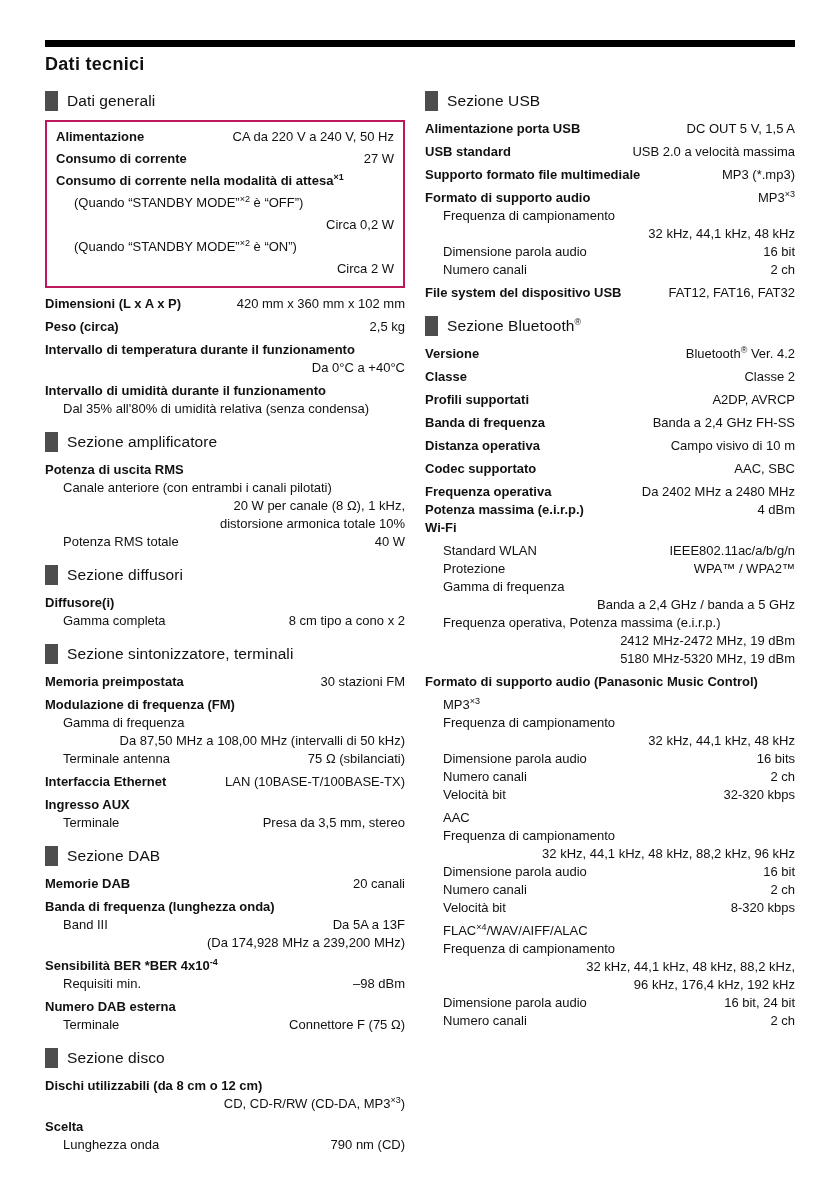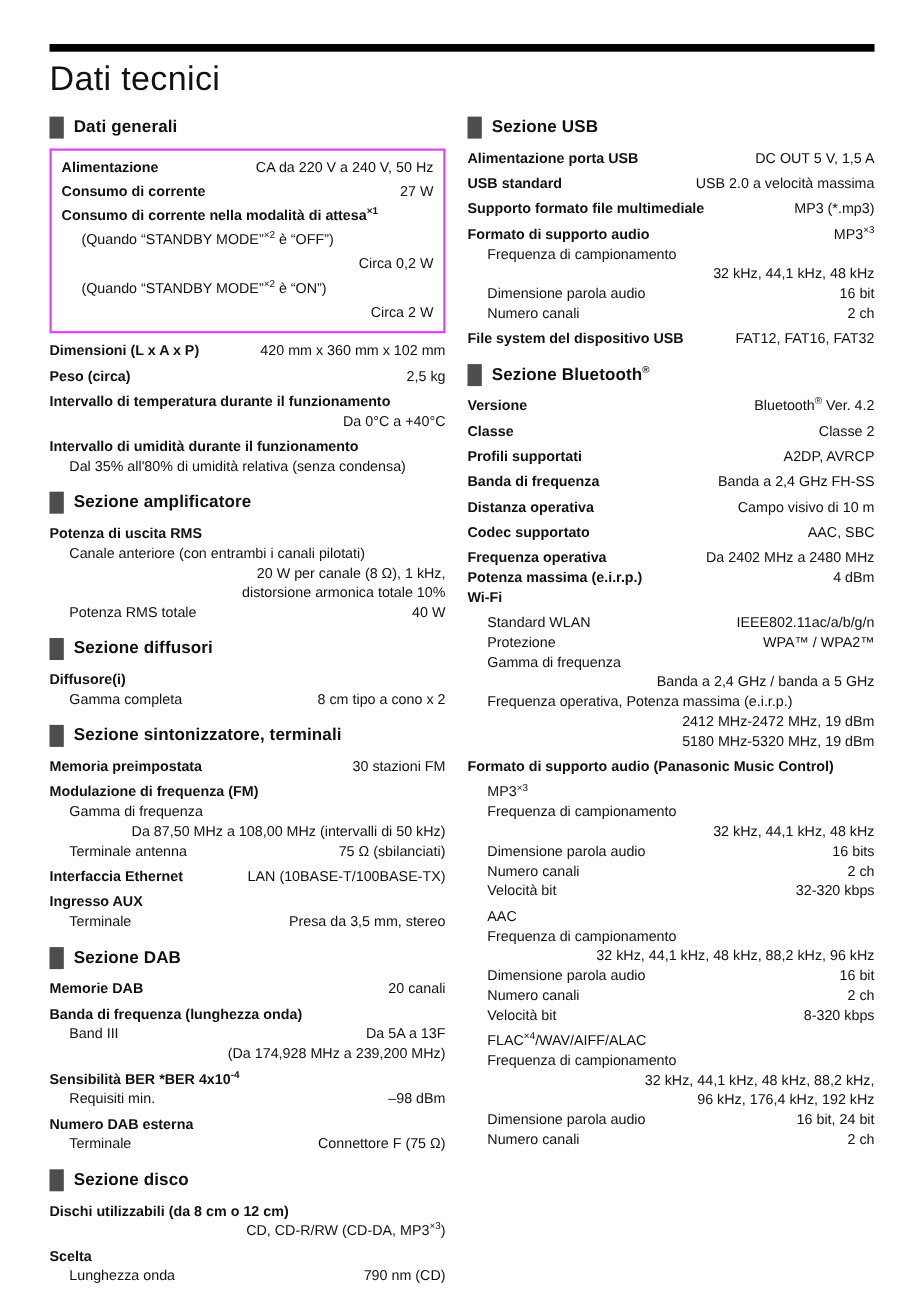--- a/index.html
+++ b/index.html
@@ -3,30 +3,30 @@
 <meta charset="utf-8">
 <style>
   html,body { margin:0; padding:0; background:#ffffff; }
   body {
     width:827px; height:1186px; overflow:hidden;
     font-family:"Liberation Sans","DejaVu Sans",sans-serif;
     font-size:13px; color:#111; box-sizing:border-box;
   }
   .page { padding:40px 32px 0 45px; box-sizing:border-box; }
   .toprule { height:7px; background:#000; margin-bottom:7px; }
-  .doc-title { font-size:31px; font-weight:normal; margin:4px 0 12px 0; letter-spacing:0.3px; }
+  .doc-title { font-size:18px; font-weight:bold; margin:4px 0 12px 0; letter-spacing:0.3px; }
   .cols { display:flex; gap:20px; align-items:flex-start; }
   .col { min-width:0; }
   .col-left  { width:360px; flex:0 0 360px; }
   .col-right { width:370px; flex:0 0 370px; }
   .section:first-child .sec-head { margin-top:4px; }
   .sec-head { display:flex; align-items:center; gap:9px; margin:14px 0 9px 0; }
   .sq { width:13px; height:20px; background:#4d4d4d; flex:0 0 13px; }
-  .sec-title { font-weight:bold; font-size:15.5px; letter-spacing:0.1px; }
-  .box { border:2px solid #d946ef; padding:6px 9px 8px 9px; margin-bottom:7px; }
+  .sec-title { font-weight:normal; font-size:15.5px; letter-spacing:0.1px; }
+  .box { border:2px solid #be185d; padding:6px 9px 8px 9px; margin-bottom:7px; }
   .box .row + .row { margin-top:4px; }
   .row { display:flex; justify-content:space-between; line-height:18px; }
   .row.m { margin-top:5px;gap:30px; }
   .lbl { text-align:left; }
   .lbl.b { font-weight:bold; }
   .i1 { padding-left:18px; }
   .val { text-align:right; margin-left:8px; white-space:nowrap; }
   .valonly { width:100%; text-align:right; }
   sup { font-size:9px; line-height:0; vertical-align:super; }
 </style>

